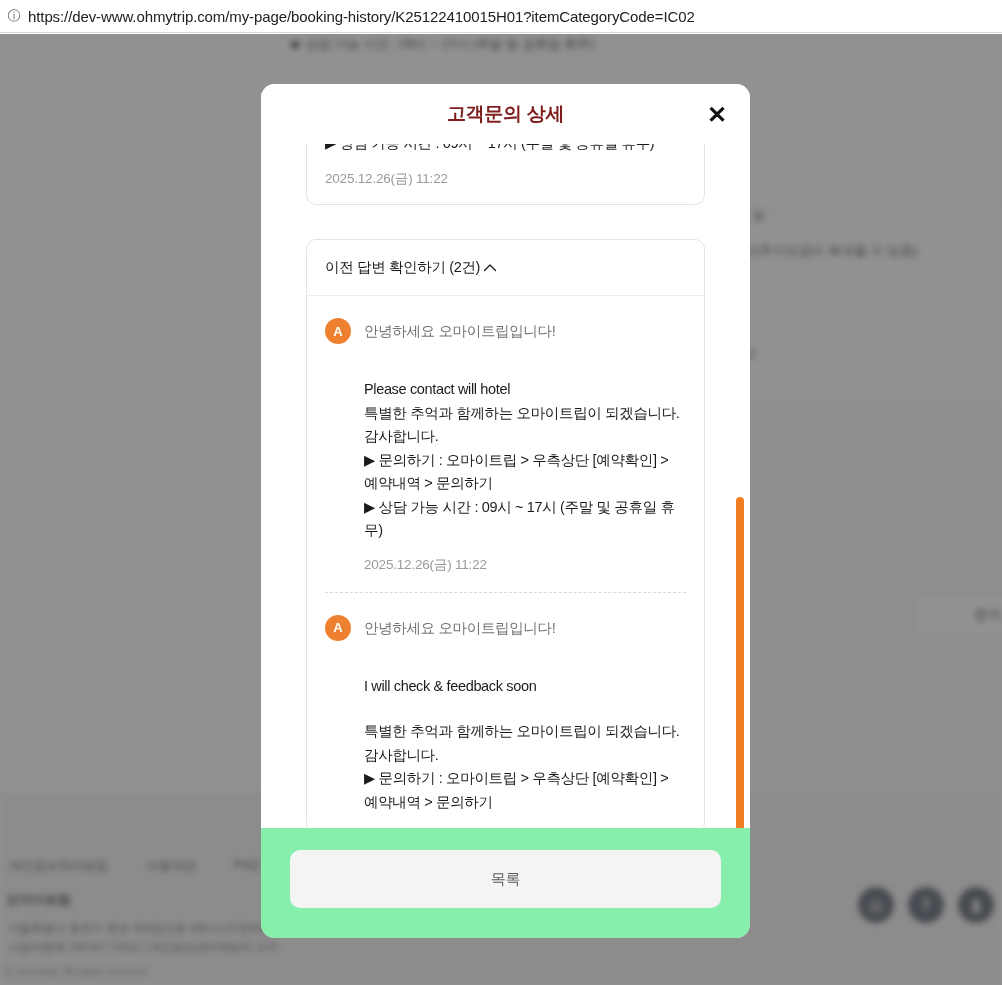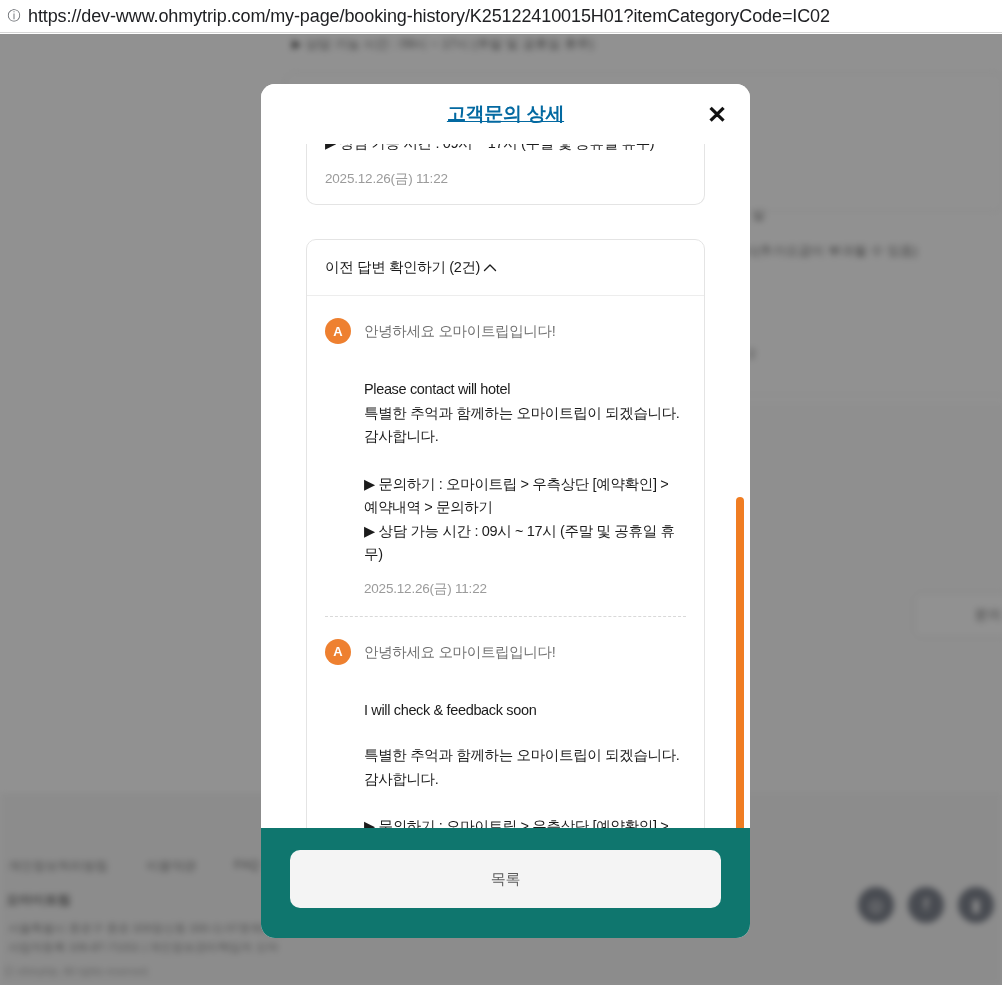--- a/index.html
+++ b/index.html
@@ -18,21 +18,21 @@
     border-bottom: 1px solid #d6d6d6;
     display: flex; align-items: center;
     padding-left: 4px;
   }
   .url-icon {
     width: 20px; height: 20px;
     display: flex; align-items: center; justify-content: center;
     color: #5f6368; font-size: 13px; flex: 0 0 auto;
   }
   .url-text {
-    font-size: 18px; color: #202124; letter-spacing: -0.1px;
+    font-size: 15px; color: #202124; letter-spacing: -0.1px;
     white-space: nowrap; margin-left: 4px;
   }
 
   
   .page-bg {
     position: absolute; left: 0; top: 34px;
     width: 1002px; height: 951px;
     background: #ffffff;
     overflow: hidden;
   }
@@ -99,23 +99,22 @@
     overflow: hidden;
     display: flex; flex-direction: column;
   }
   .modal-header {
     position: relative; flex: 0 0 auto;
     height: 60px;
     display: flex; align-items: center; justify-content: center;
     background: #ffffff;
   }
   .modal-title {
-    font-size: 19px; font-weight: bold; color: #0369a1;
+    font-size: 19px; font-weight: bold; color: #7f1d1d;
     letter-spacing: -0.3px;
-    text-decoration: underline;
   }
   .modal-close {
     position: absolute; right: 16px; top: 14px;
     width: 34px; height: 34px;
     display: flex; align-items: center; justify-content: center;
     background: transparent; border: none; cursor: pointer;
     color: #111; font-size: 24px; line-height: 1; font-weight: 600;
   }
 
   .modal-body {
@@ -188,21 +187,21 @@
     line-height: 1.4; padding-top: 3px;
   }
   .ans-content { padding-left: 39px; margin-top: 34px; }
   .ans-para {
     font-size: 14.5px; color: #1b1b1b; line-height: 1.62;
     letter-spacing: -0.35px; white-space: pre-line;
   }
   .ans-para + .ans-para { margin-top: 22px; }
   .ans-guide {
     font-size: 14.5px; color: #1b1b1b; line-height: 1.62;
-    letter-spacing: -0.35px; margin-top: 24px;
+    letter-spacing: -0.35px; 
   }
   .ans-time {
     font-size: 13.5px; color: #9b9b9b; margin-top: 13px;
     letter-spacing: -0.2px;
   }
 
   
   .scrollbar-track {
     position: absolute; right: 6px; top: 0;
     width: 8px; height: 100%;
@@ -212,21 +211,21 @@
     position: absolute; right: 0;
     top: 353px; width: 8px; height: 405px;
     background: #f07d22; border-radius: 4px;
     cursor: grab;
   }
 
   
   .modal-footer {
     flex: 0 0 auto;
     padding: 22px 29px 30px 29px;
-    background: #0f766e;
+    background: #86efac;
   }
   .btn-list {
     width: 100%; height: 58px;
     background: #f4f4f4; border: none; border-radius: 10px;
     font-size: 15px; color: #5a5a5a; letter-spacing: -0.3px;
     cursor: pointer;
     font-family: inherit;
   }
 </style>
 </head>

